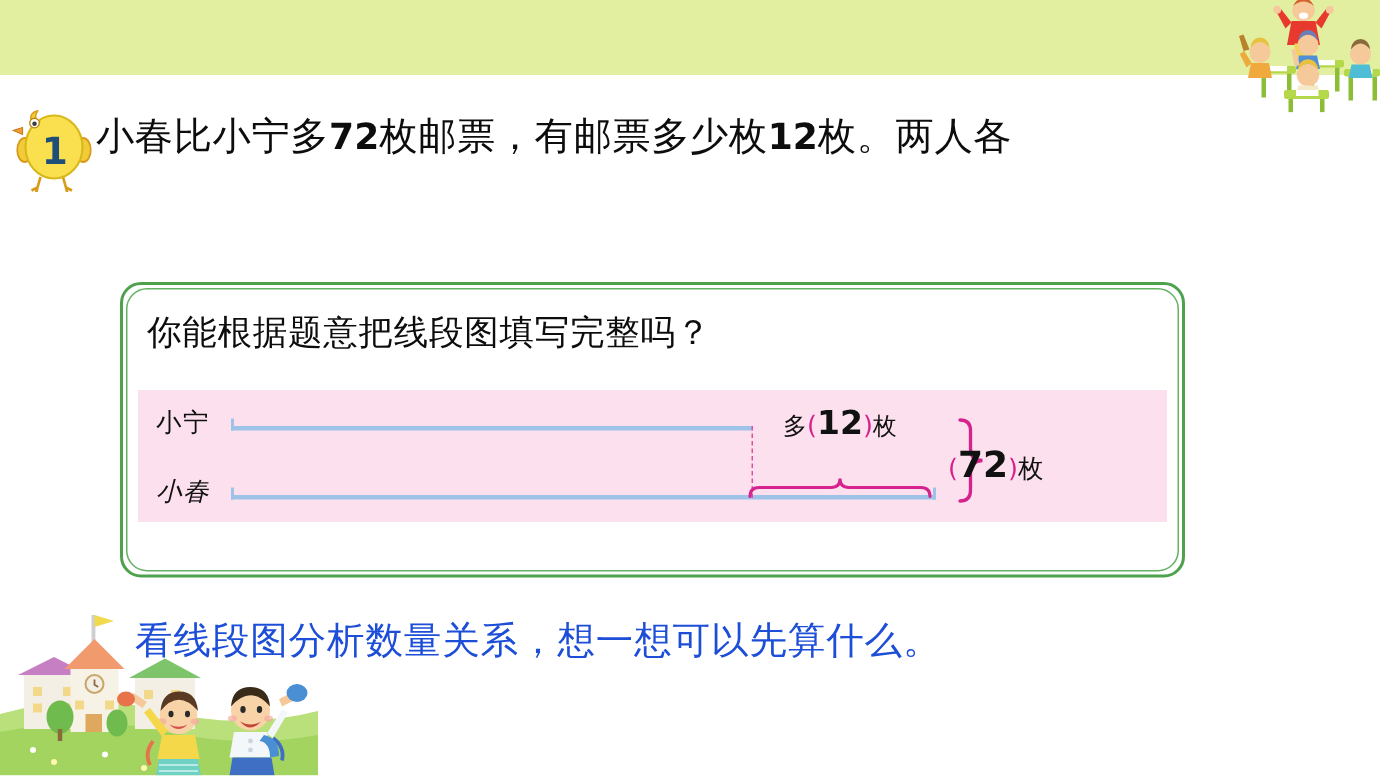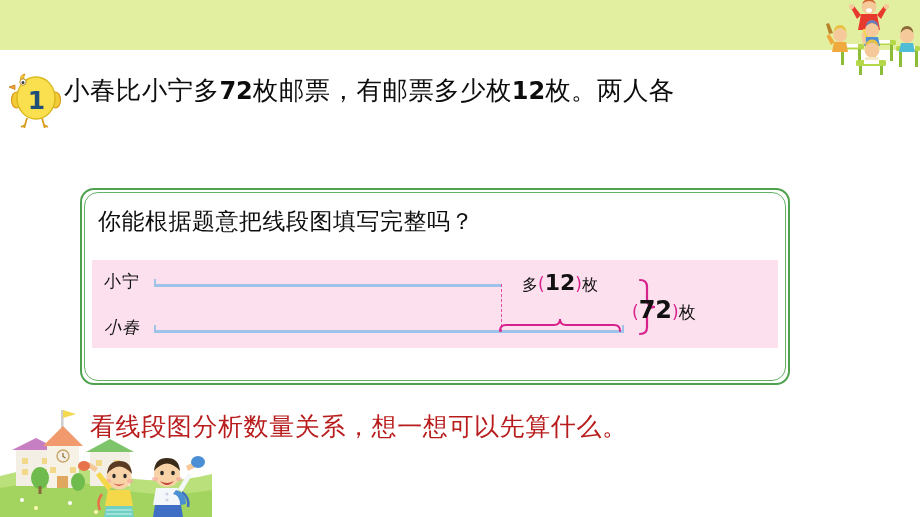--- a/index.html
+++ b/index.html
@@ -180,21 +180,21 @@
   #annot-diff .val { font-size: 22px; }
   #annot-total { left: 540px; top: 36px; }
   #annot-total .val { font-size: 24px; }
   #annot-total { font-size: 17px; }
 
   
   #bottom-prompt {
     position: absolute;
     left: 90px; top: 410px;
     font-size: 25px;
-    color: #b91c1c;
+    color: #1d4ed8;
     letter-spacing: 0.6px;
   }
 
   
   #school-illustration {
     position: absolute;
     left: 0px; top: 404px;
     width: 212px; height: 113px;
     overflow: hidden;
   }

